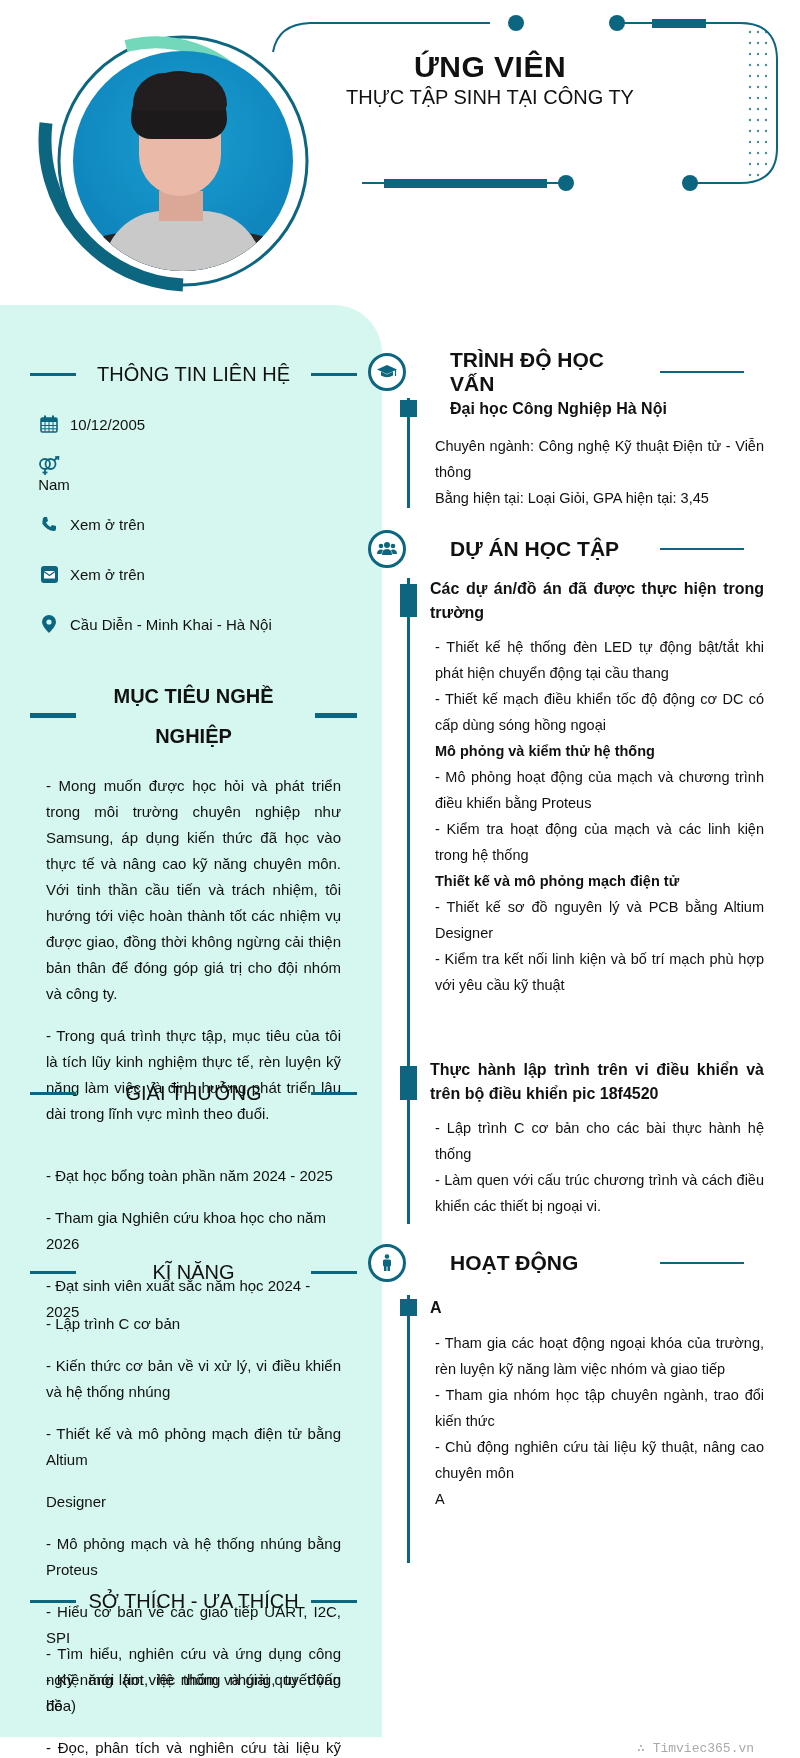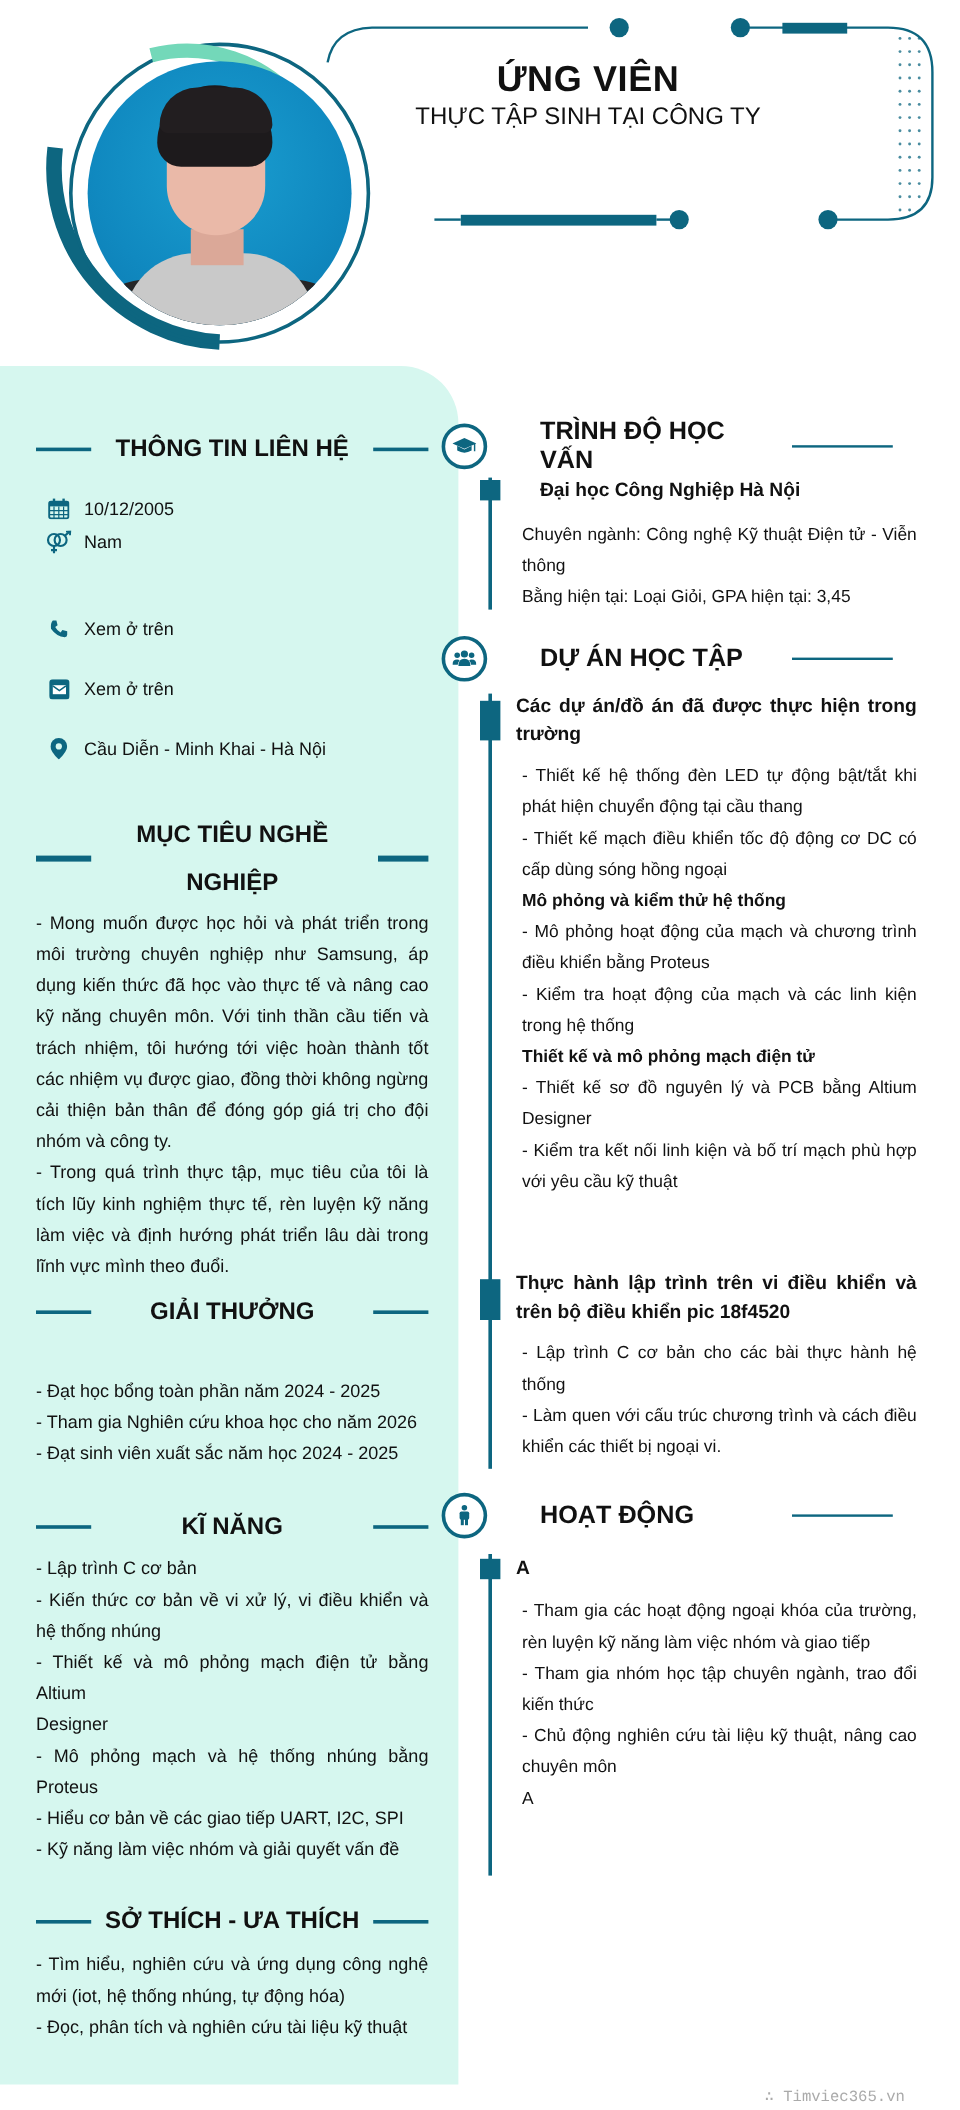--- a/index.html
+++ b/index.html
@@ -27,25 +27,25 @@
   .title-role { font-size: 20px; color: #111; margin-top: 2px; }
   .deco-svg { position: absolute; left: 0; top: 0; }
 
   
   .left-col {
     position: absolute; left: 0; top: 305px; width: 382px; height: 1432px;
     background: #d6f7ef; border-top-right-radius: 48px;
   }
   .sec-head { position: absolute; left: 30px; width: 327px; display: flex; align-items: center; justify-content: space-between; }
   .sec-head .bar { width: 46px; height: 3px; background: #0d6680; flex: 0 0 auto; }
-  .sec-head .txt { font-size: 20px; font-weight: bold; text-align: center; color: #111; flex: 1; }
+  .sec-head .txt { font-size: 20px; font-weight: normal; text-align: center; color: #111; flex: 1; }
   .contact-row { position: absolute; left: 38px; display: flex; align-items: center; font-size: 15px; color: #111; }
   .contact-row .ic { width: 22px; height: 20px; display: flex; align-items: center; justify-content: center; margin-right: 10px; }
   .ltext { position: absolute; left: 30px; width: 327px; font-size: 15px; line-height: 26px; color: #111; text-align: justify; }
-  .ltext p { margin: 0; }
+  .ltext p { margin: 16px; }
 
   
   .r-head { position: absolute; left: 368px; width: 376px; display: flex; align-items: center; gap: 24px; }
   .r-head .circ { width: 38px; height: 38px; border-radius: 50%; border: 3px solid #0d6680; display: flex; align-items: center; justify-content: center; background: #fff; }
   .r-head .txt { font-size: 21px; font-weight: bold; margin-left: 20px; color: #111; flex: 1; }
   .r-head .bar { width: 84px; height: 2px; background: #0d6680; }
   .timeline { position: absolute; left: 407px; width: 3px; background: #0d6680; }
   .tl-marker { position: absolute; left: 400px; width: 17px; background: #0d6680; }
   .r-title { position: absolute; left: 430px; width: 334px; font-size: 16px; font-weight: bold; line-height: 24px; color: #111; text-align: justify; }
   .r-body { position: absolute; left: 435px; width: 329px; font-size: 14.5px; line-height: 26px; color: #111; text-align: justify; }
@@ -161,21 +161,21 @@
           <line x1="1" y1="10.5" x2="17" y2="10.5"></line>
           <line x1="1" y1="13.8" x2="17" y2="13.8"></line>
           <line x1="5" y1="7" x2="5" y2="17"></line>
           <line x1="9" y1="7" x2="9" y2="17"></line>
           <line x1="13" y1="7" x2="13" y2="17"></line>
         </g>
       </svg>
   </span>
   <span>10/12/2005</span>
 </div>
-<div class="contact-row" style="top:442px;">
+<div class="contact-row" style="top:456px;flex-direction:column;">
   <span class="ic">
     <svg width="22" height="20" viewBox="0 0 22 20">
         <circle cx="7" cy="8" r="5" fill="none" stroke="#0d6680" stroke-width="1.8"></circle>
         <circle cx="12.5" cy="8" r="5" fill="none" stroke="#0d6680" stroke-width="1.8"></circle>
         <line x1="7" y1="13" x2="7" y2="19" stroke="#0d6680" stroke-width="1.8"></line>
         <line x1="4.5" y1="16.5" x2="9.5" y2="16.5" stroke="#0d6680" stroke-width="1.8"></line>
         <line x1="16" y1="4.5" x2="20" y2="1" stroke="#0d6680" stroke-width="1.8"></line>
         <polyline points="17,1 20.5,0.8 20.3,4" fill="none" stroke="#0d6680" stroke-width="1.6"></polyline>
       </svg>
   </span>

